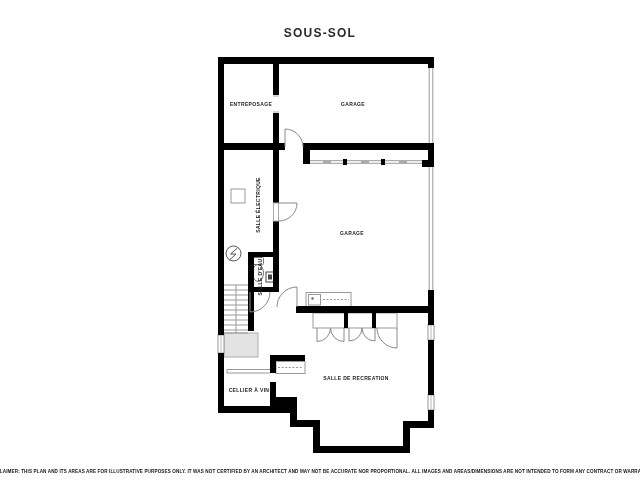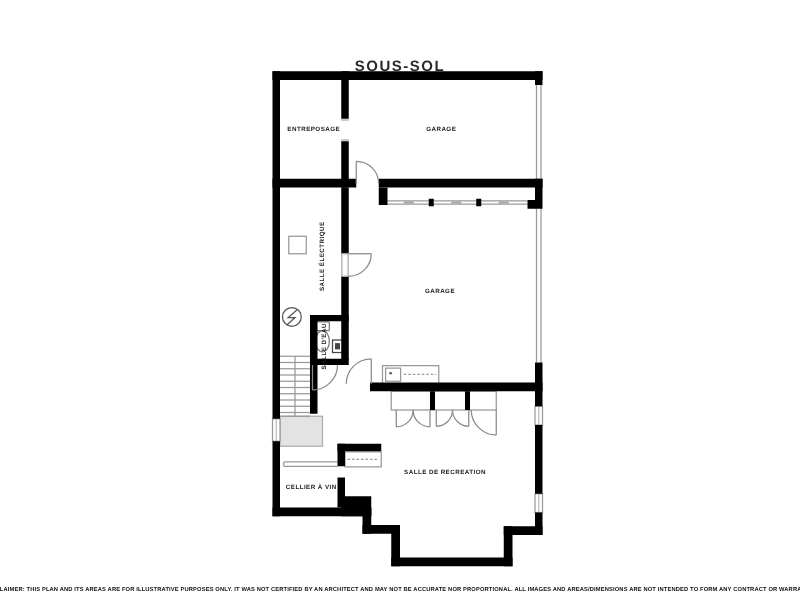--- a/index.html
+++ b/index.html
@@ -2,21 +2,21 @@
 <html><head>
 <meta charset="utf-8">
 <style>
   html,body{margin:0;padding:0;background:#ffffff;}
   .stage{
     position:relative;width:640px;height:480px;background:#ffffff;
     font-family:"Liberation Sans",sans-serif;overflow:hidden;
   }
   .plan-title{
     position:absolute;left:320px;top:33px;transform:translate(-50%,-50%);
-    font-size:12px;font-weight:bold;letter-spacing:1.2px;color:#2b2b2b;white-space:nowrap;margin-top:20px;
+    font-size:12px;font-weight:bold;letter-spacing:1.2px;color:#2b2b2b;white-space:nowrap;
   }
   .disclaimer{
     position:absolute;left:320px;top:471px;transform:translate(-50%,-50%);
     font-size:4.6px;font-weight:bold;color:#141414;white-space:nowrap;letter-spacing:.12px;
   }
   svg.plan{position:absolute;left:0;top:0;}
   .room-label{
     position:absolute;font-size:5px;font-weight:bold;letter-spacing:.35px;
     color:#1c1c1c;white-space:nowrap;transform:translate(-50%,-50%);z-index:5;
   }

